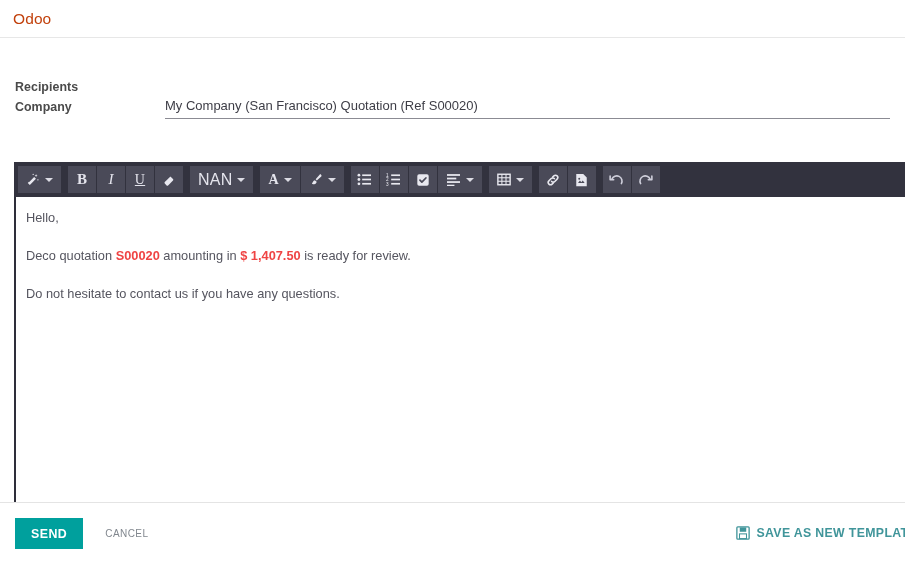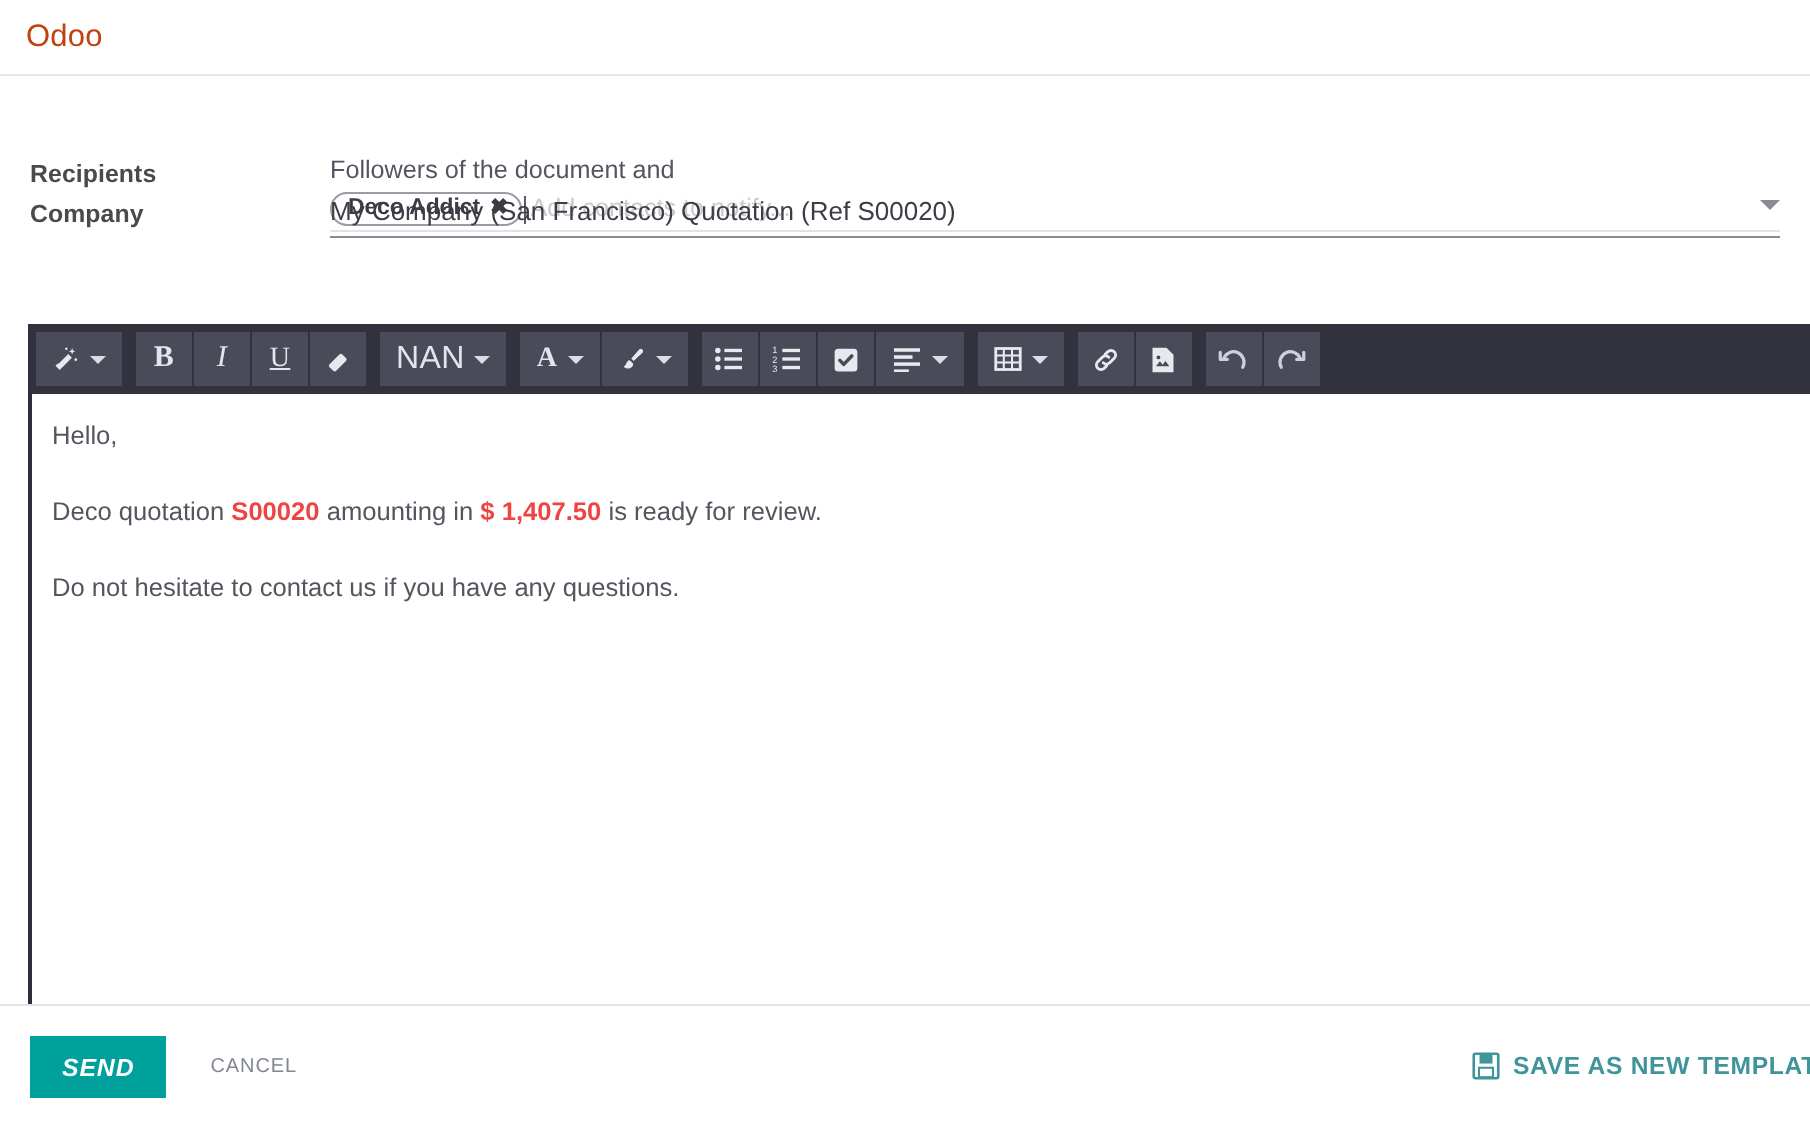--- a/index.html
+++ b/index.html
@@ -235,21 +235,20 @@
     color: #ffffff;
     border: none;
     height: 31px;
     padding: 0 16px;
     font-size: 12.4px;
     font-weight: bold;
     letter-spacing: 0.45px;
     cursor: pointer;
     font-family: "Liberation Sans", sans-serif;
     border-radius: 0;
-    font-style: italic;
   }
 
   .btn-cancel {
     background: transparent;
     border: none;
     color: #81878e;
     font-size: 10px;
     font-weight: normal;
     letter-spacing: 0.45px;
     margin-left: 22px;
@@ -286,32 +285,20 @@
 <div class="dialog">
 
   <div class="dialog-header">
     <span class="dialog-title">Odoo</span>
   </div>
 
   <div class="form-area">
 
     <div class="form-row row-recipients">
       <div class="form-label">Recipients</div>
-      <div class="form-field">
-        <div class="followers-text">Followers of the document and</div>
-        <div class="tag-row">
-          <span class="tag">
-            <span>Deco Addict</span>
-            <span class="tag-x">✖</span>
-          </span>
-          <span class="caret-cursor"></span>
-          <span class="contacts-placeholder">Add contacts to notify...</span>
-          <span class="field-dropdown-caret"></span>
-        </div>
-      </div>
     </div>
 
     <div class="form-row row-subject">
       <div class="form-label">Company</div>
       <div class="form-field">
         <div class="subject-input-wrap">
           <div class="subject-value">My Company (San Francisco) Quotation (Ref S00020)</div>
         </div>
       </div>
     </div>

